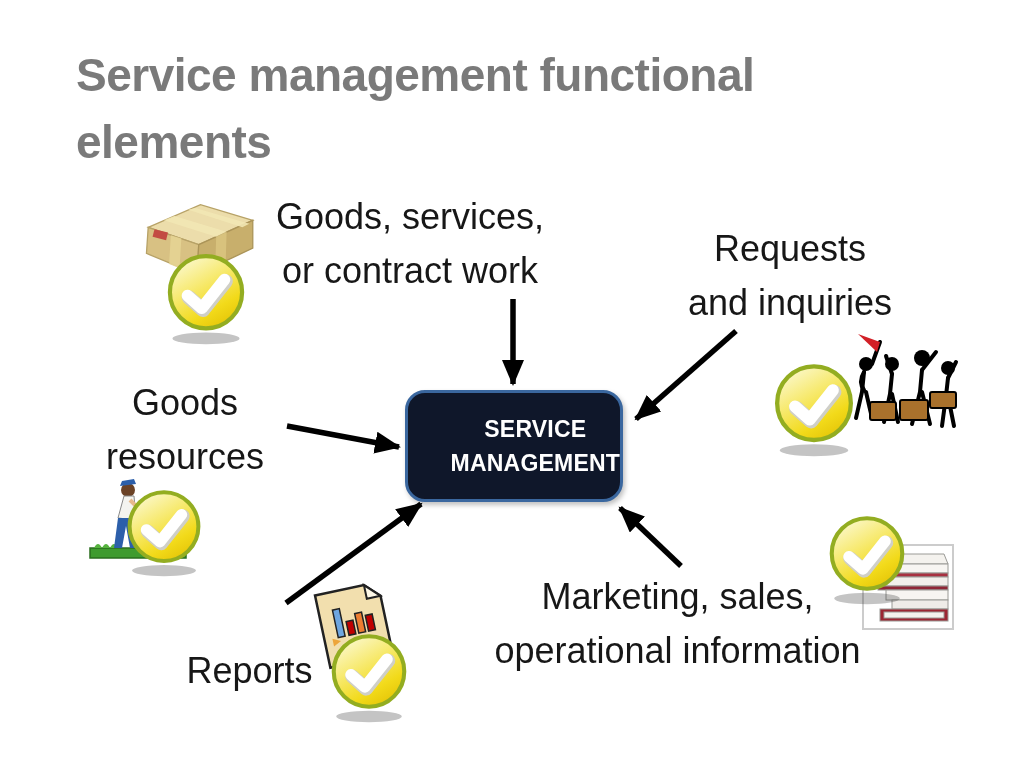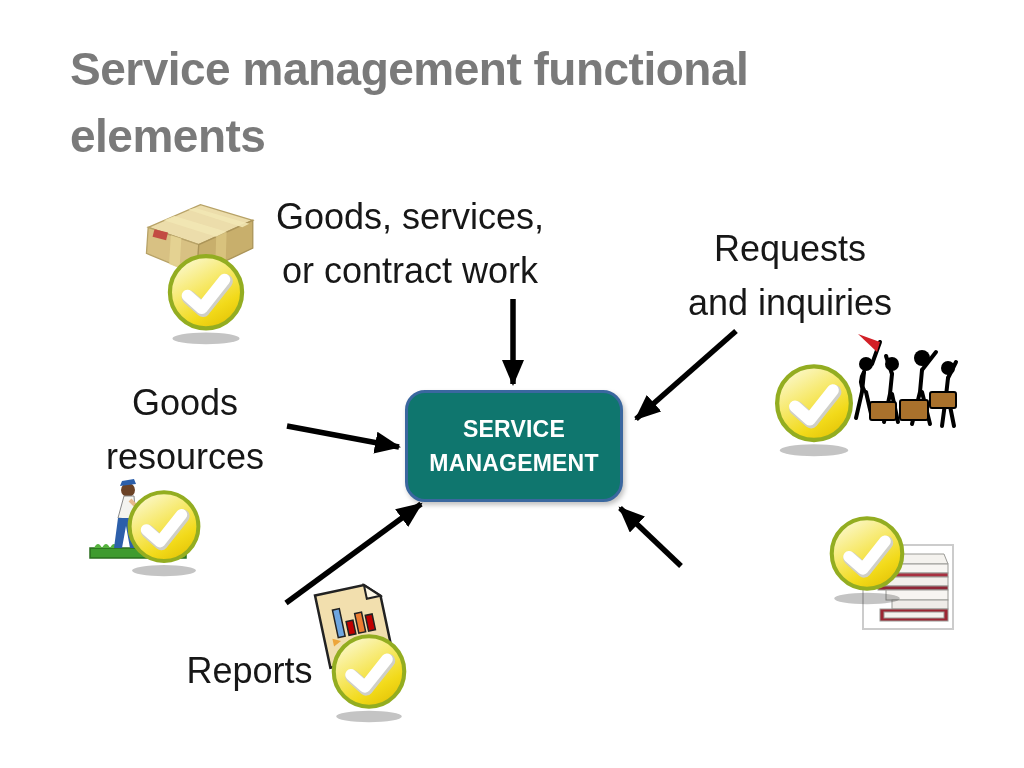--- a/index.html
+++ b/index.html
@@ -1,38 +1,38 @@
 <!DOCTYPE html>
 <html><head>
 <meta charset="utf-8">
 <style>
   html,body{margin:0;padding:0;background:#fff;}
   .slide{
     position:relative;width:1024px;height:768px;background:#ffffff;
     overflow:hidden;font-family:"Liberation Sans",sans-serif;
   }
   .title{
-    position:absolute;left:60px;top:26px;width:800px;margin:10px;
+    position:absolute;left:60px;top:26px;width:800px;margin:16px;
     font-size:46px;font-weight:bold;color:#7a7a7a;line-height:67px;
     white-space:pre-line;letter-spacing:-0.5px;
   }
   .node-label{
     position:absolute;font-size:36px;color:#171717;line-height:54px;
     text-align:center;white-space:pre-line;
   }
   .lbl-goods{left:235px;top:190px;width:350px;}
   .lbl-requests{left:640px;top:222px;width:300px;}
   .lbl-human{left:60px;top:376px;width:250px;}
   .lbl-reports{left:162px;top:604px;width:175px;margin-top:40px;}
   .lbl-marketing{left:440px;top:570px;width:475px;}
   .center-box{
     position:absolute;left:405px;top:390px;width:212px;height:106px;
-    background:#0f766e;border:3px solid #3a679f;border-radius:20px;
+    background:#0f172a;border:3px solid #3a679f;border-radius:20px;
     box-shadow:2px 3px 5px rgba(0,0,0,0.25);
-    display:flex;align-items:center;justify-content:center;z-index:6;
+    display:flex;align-items:center;justify-content:flex-end;z-index:6;
   }
   .center-box span{
     color:#ffffff;font-size:23px;font-weight:bold;line-height:34px;
     text-align:center;white-space:pre-line;letter-spacing:0.2px;
   }
   .arrows{position:absolute;left:0;top:0;z-index:5;pointer-events:none;}
   .icon{position:absolute;}
   .icon-package{left:136px;top:194px;z-index:2;}
   .icon-people{left:844px;top:330px;z-index:2;}
   .icon-lawnmower{left:84px;top:474px;z-index:2;}
@@ -91,20 +91,22 @@
 MANAGEMENT</span>
   </div>
 
   <div class="node-label lbl-requests">Requests
 and inquiries</div>
   <div class="node-label lbl-goods">Goods, services,
 or contract work</div>
   <div class="node-label lbl-human">Goods
 resources</div>
   <div class="node-label lbl-reports">Reports</div>
+  <div class="node-label lbl-marketing">Marketing, sales,
+operational information</div>
 
   <svg class="icon icon-package" width="122" height="84" viewBox="0 0 140 96">
     <polygon points="14,38 74,12 134,30 72,58" fill="#ecddab" stroke="#b7a267" stroke-width="1.5"></polygon>
     <polygon points="14,38 72,58 70,92 12,68" fill="#d8c183" stroke="#b7a267" stroke-width="1.5"></polygon>
     <polygon points="72,58 134,30 134,62 70,92" fill="#c8af6c" stroke="#ab9458" stroke-width="1.5"></polygon>
     <polygon points="44,25 104,43 92,49 32,30" fill="#f2e7b4" opacity="0.9"></polygon>
     <polygon points="60,18 68,16 130,34 122,38" fill="#f2e7b4" opacity="0.9"></polygon>
     <polygon points="40,47 52,51 50,85 38,80" fill="#e6d493" opacity="0.9"></polygon>
     <polygon points="92,49 104,43 103,75 91,82" fill="#d9c47f" opacity="0.9"></polygon>
     <rect x="20" y="42" width="16" height="9" fill="#c34b43" transform="rotate(14 28 46)"></rect>

